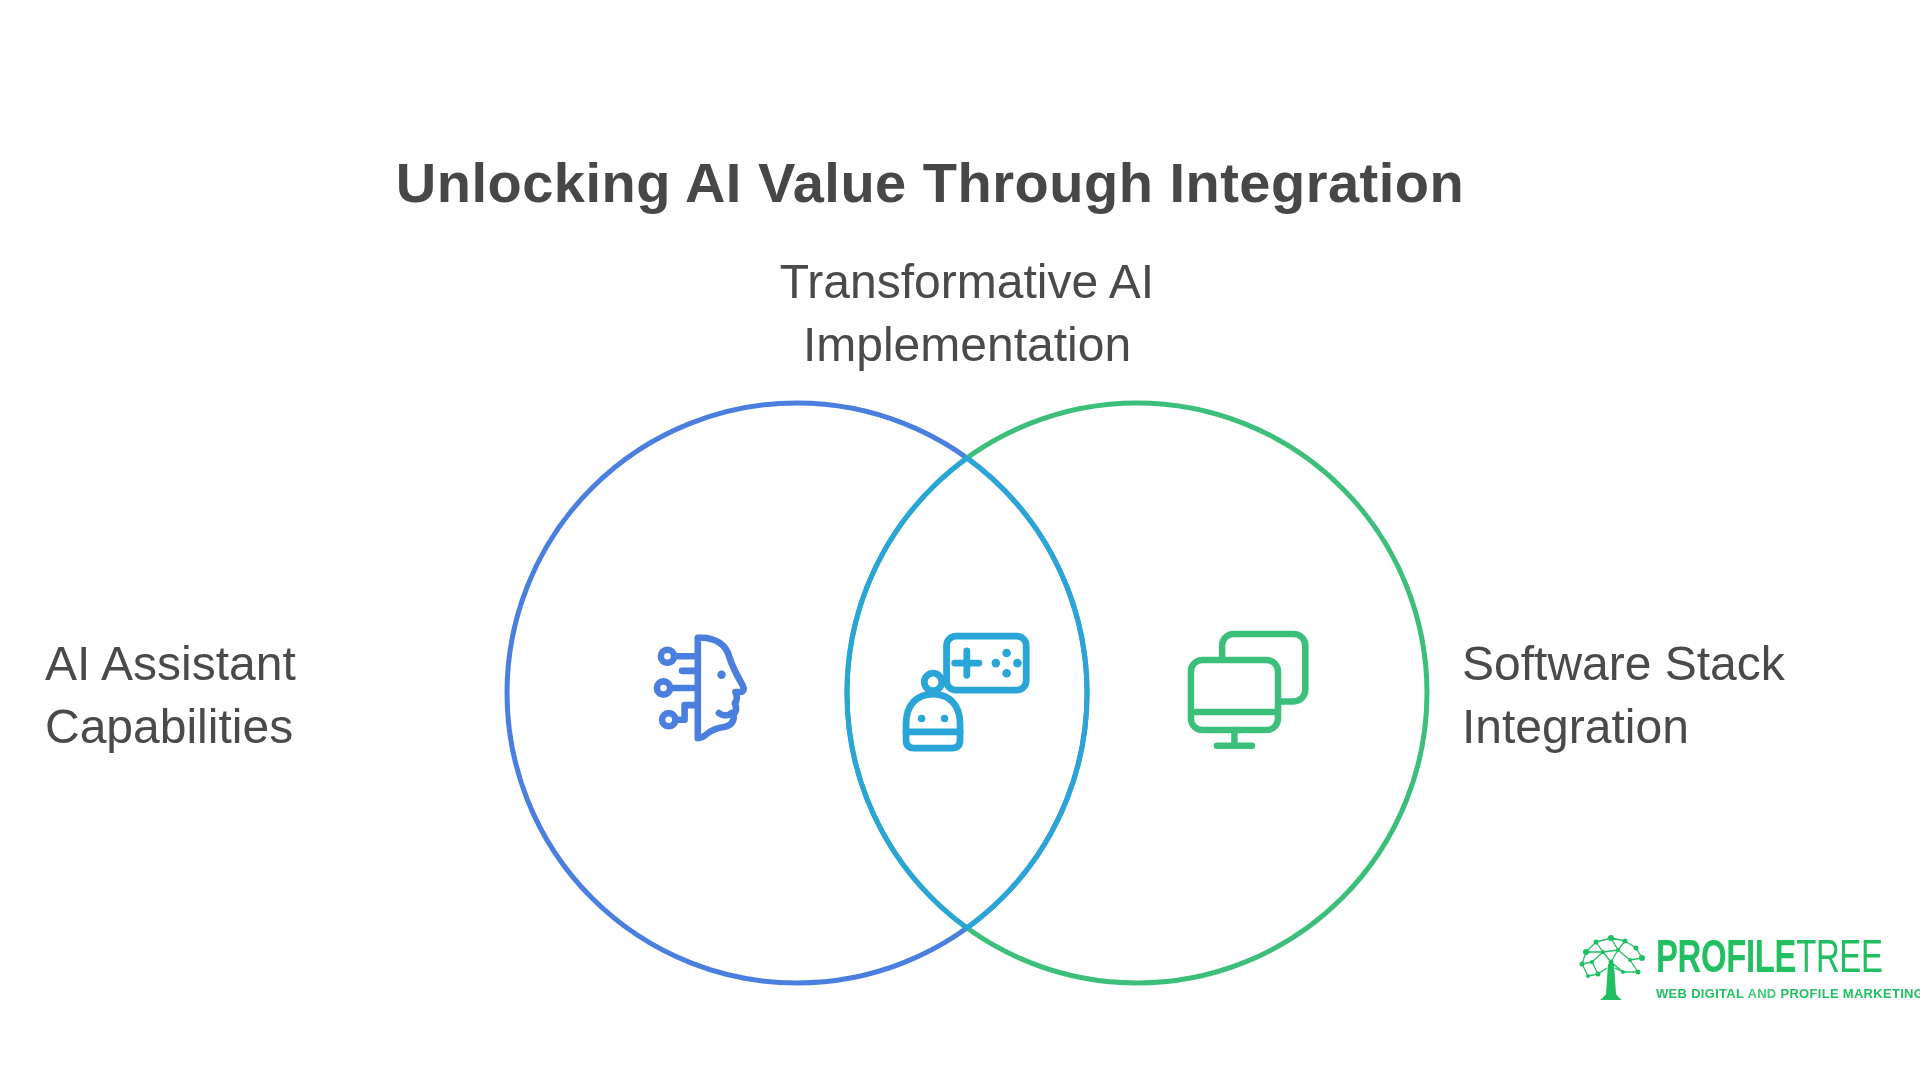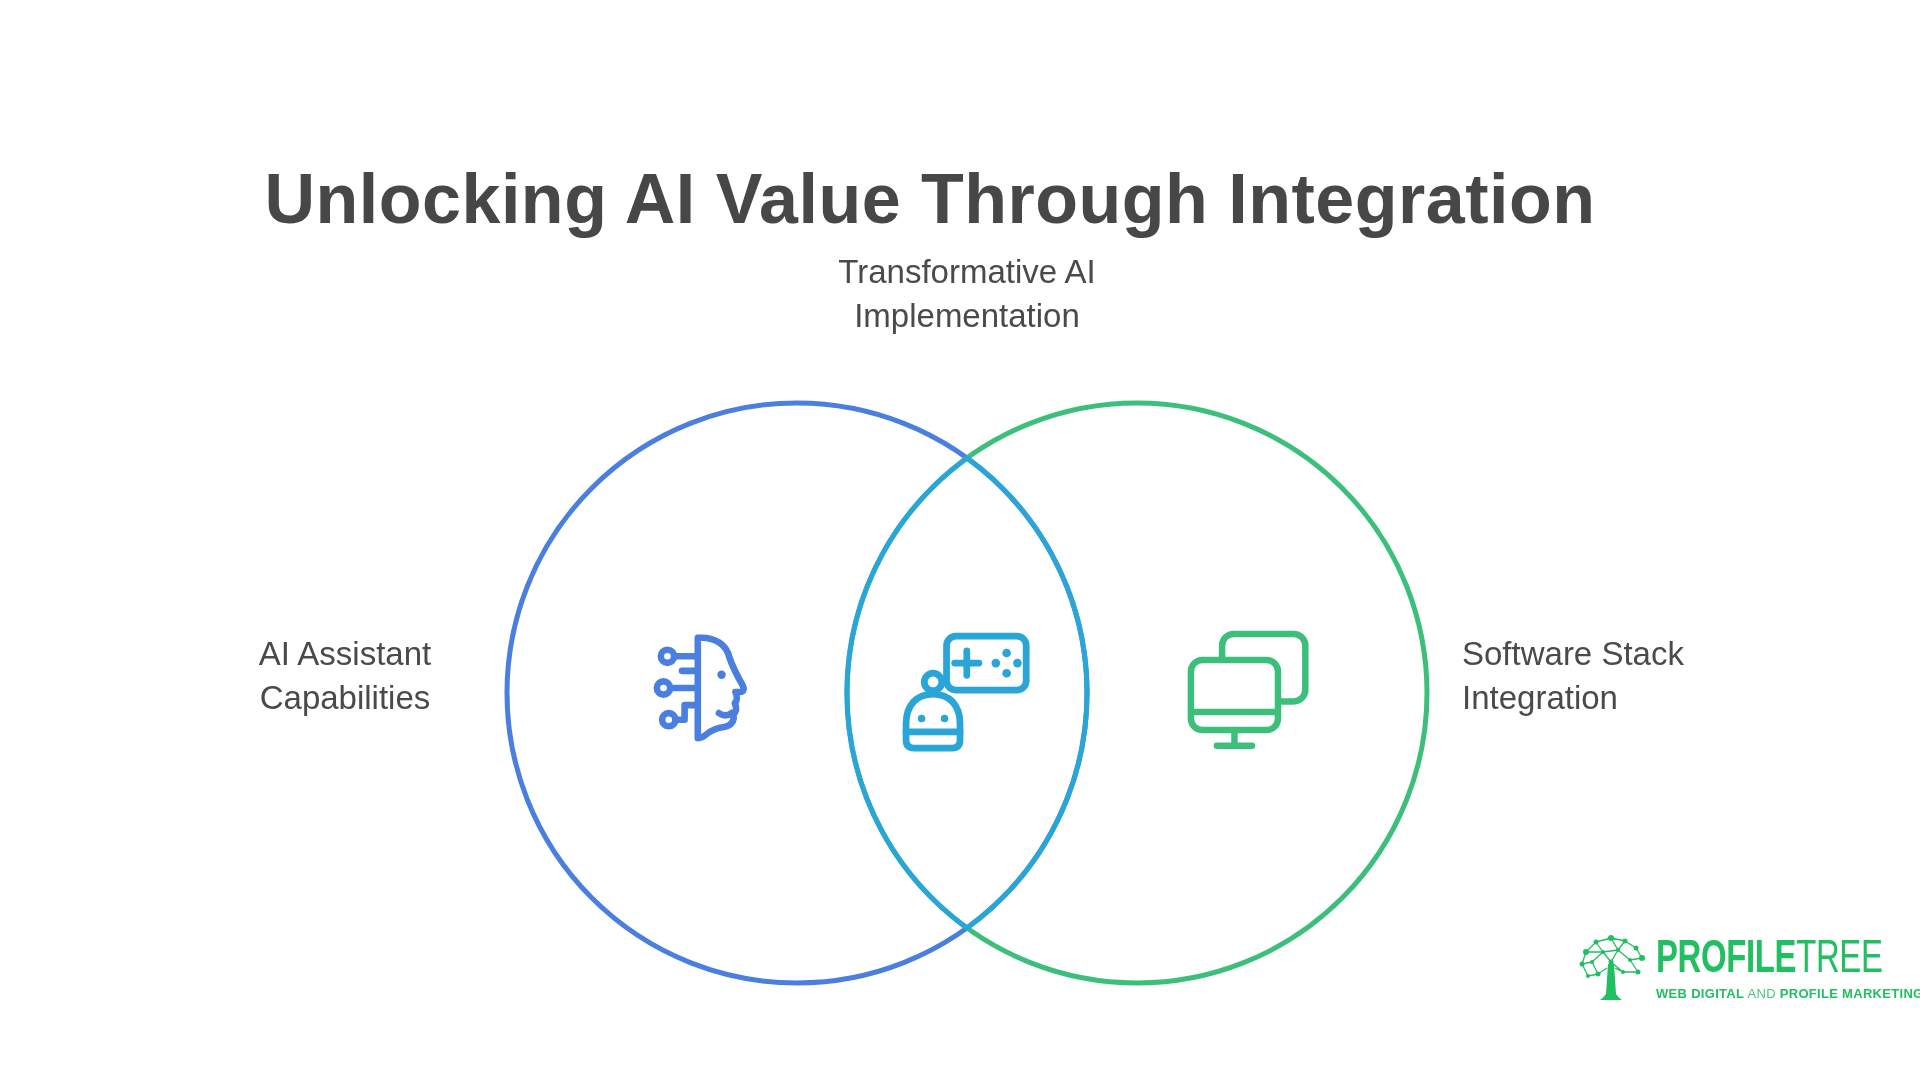--- a/index.html
+++ b/index.html
@@ -4,28 +4,28 @@
 <style>
   html,body{margin:0;padding:0;}
   body{
     width:1920px;height:1080px;position:relative;overflow:hidden;
     background:#ffffff;
     font-family:"Liberation Sans","DejaVu Sans",sans-serif;
   }
   .abs{position:absolute;}
   .title{
     left:0;right:60px;top:112px;text-align:center;
-    font-size:70px;font-weight:700;color:#474747;letter-spacing:0.5px;
+    font-size:56px;font-weight:700;color:#474747;letter-spacing:0.5px;
   }
   .venn-label{
-    font-size:33px;font-weight:400;color:#4a4a4a;line-height:1.32;
+    font-size:48px;font-weight:400;color:#4a4a4a;line-height:1.32;
     white-space:pre-line;
   }
   .subtitle{left:467px;width:1000px;top:250px;text-align:center;}
-  .label-left{left:45px;width:600px;top:632px;text-align:center;}
+  .label-left{left:45px;width:600px;top:632px;}
   .label-right{left:1462px;width:460px;top:632px;text-align:left;}
   svg.layer{left:0;top:0;}
   .stroke-blue{stroke:#4a7fe0;}
   .stroke-green{stroke:#3dbf7c;}
   .stroke-cyan{stroke:#29a5d8;}
   .fill-blue{fill:#4a7fe0;stroke:none;}
   .fill-cyan{fill:#29a5d8;stroke:none;}
   .venn-icon{fill:none;stroke-width:5;stroke-linecap:round;stroke-linejoin:round;}
   .icon-blue{stroke:#4a7fe0;}
   .icon-cyan{stroke:#29a5d8;}
@@ -36,21 +36,21 @@
   .logo-wordmark{
     font-size:47px;line-height:1;font-weight:800;color:#21bf61;
     letter-spacing:-0.5px;transform:scaleX(0.70);transform-origin:0 0;
     white-space:nowrap;
   }
   .logo-wordmark .light{font-weight:400;}
   .logo-tagline{
     margin-top:7px;font-size:13px;font-weight:700;color:#21bf61;
     letter-spacing:0.3px;white-space:nowrap;
   }
-  .logo-tagline .and{font-weight:400;opacity:0.85;}
+  .logo-tagline .and{font-weight:700;opacity:0.85;}
 </style>
 </head>
 <body>
 
 <h1 class="abs title">Unlocking AI Value Through Integration</h1>
 
 <div class="abs venn-label subtitle">Transformative AI
 Implementation</div>
 
 <svg class="abs layer" width="1920" height="1080" viewBox="0 0 1920 1080">

